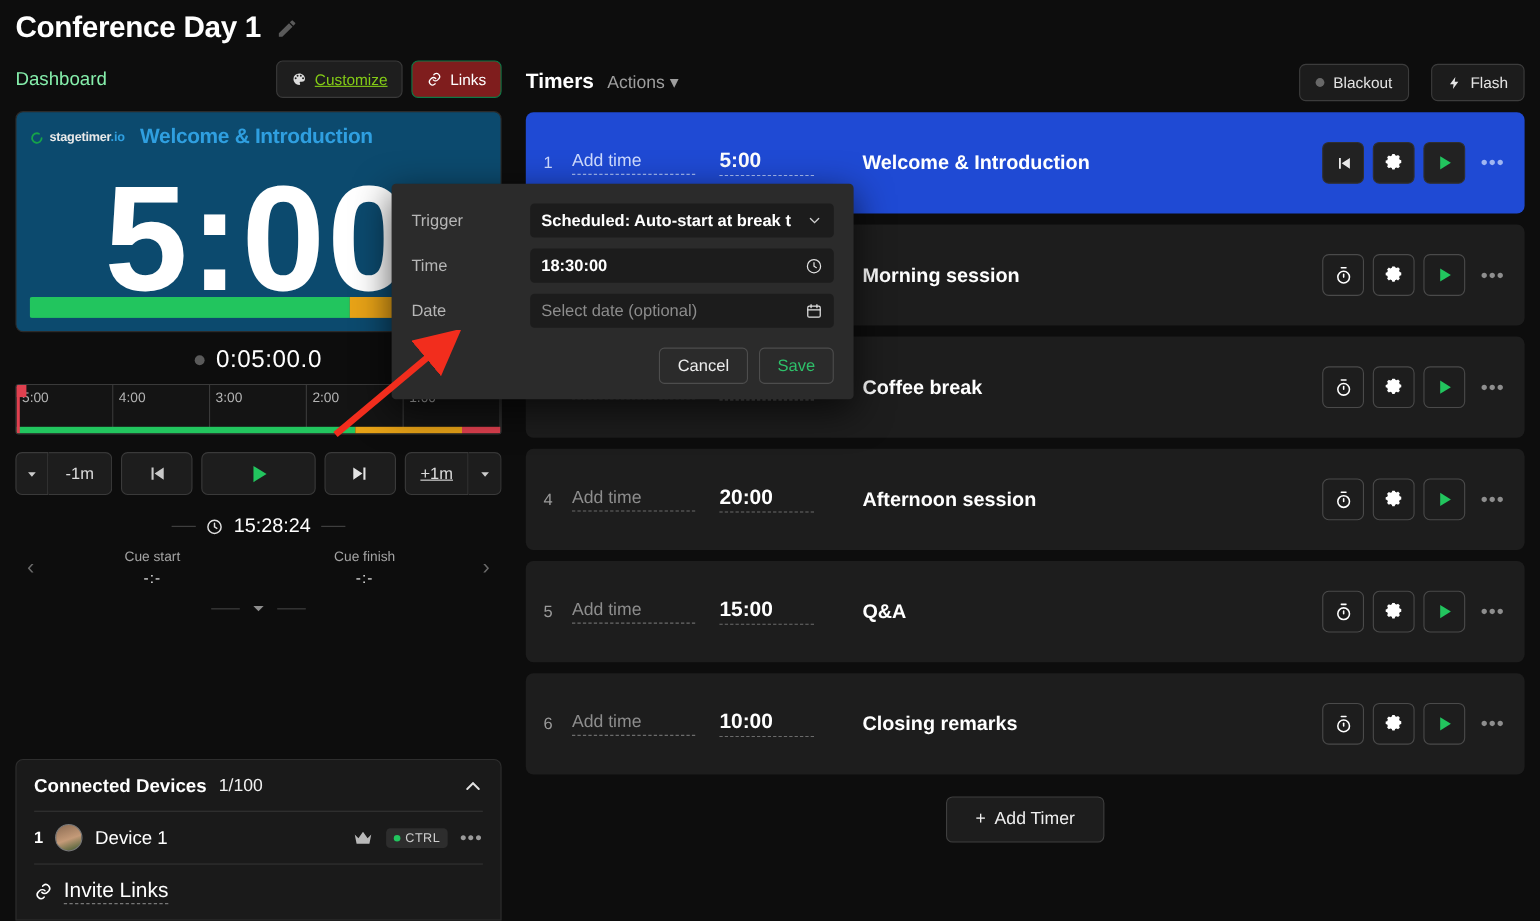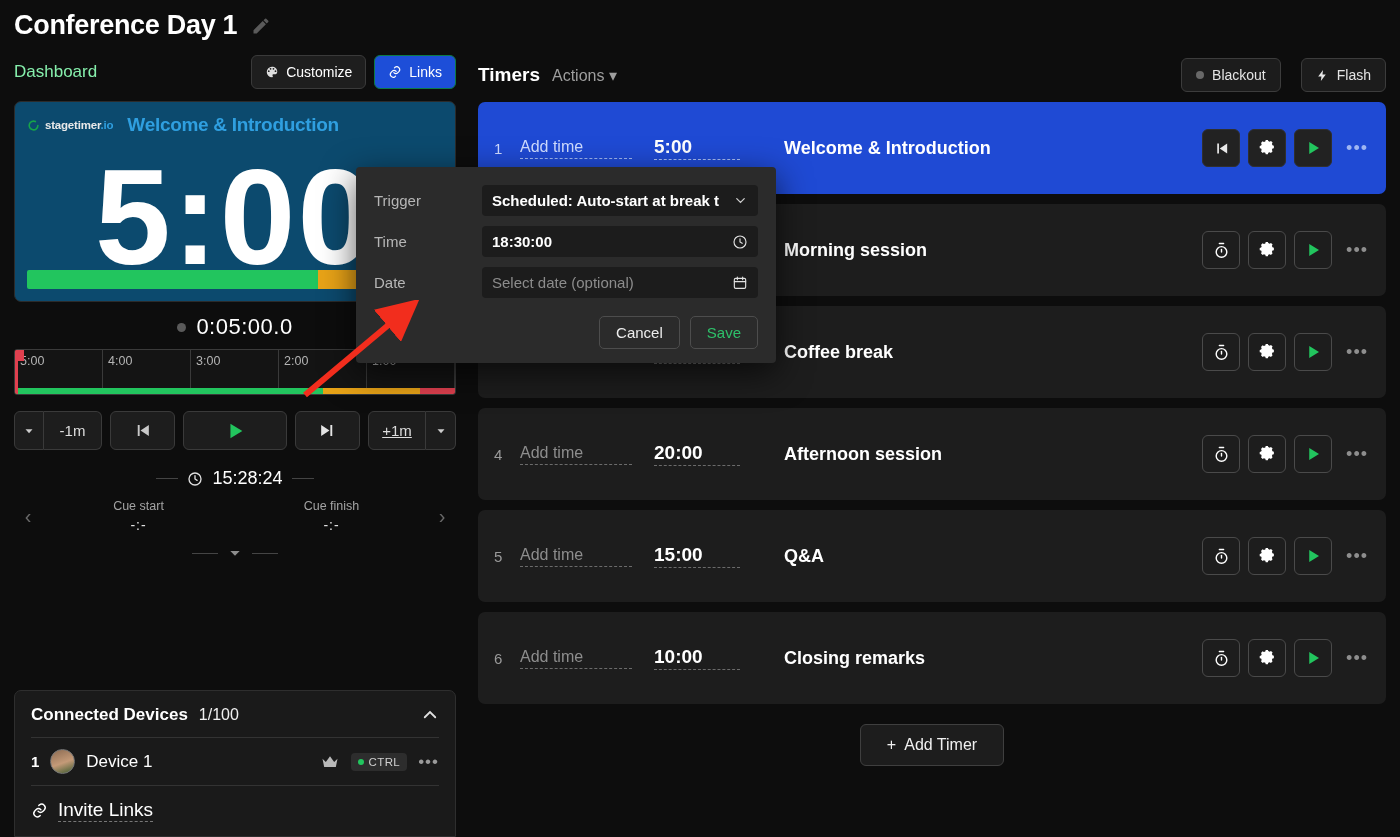--- a/index.html
+++ b/index.html
@@ -16,22 +16,22 @@
   .left { width: 470px; padding: 0 14px; position: relative; }
 
   .title-row { display: flex; align-items: center; gap: 14px; padding: 10px 0 6px 0; }
   .page-title { font-size: 27px; font-weight: bold; letter-spacing: -0.3px; }
   .pencil-icon { width: 20px; height: 20px; opacity: .55; display:block; }
 
   .subhead { display: flex; align-items: center; padding: 8px 0 12px 0; }
   .dashboard-label { font-size: 17px; color: #86efac; flex: 1; }
   .btn { display: inline-flex; align-items: center; gap: 7px; border-radius: 6px;
          font-size: 14px; padding: 8px 13px; cursor: pointer; white-space: nowrap; }
-  .btn-dark { background: #1e1e1e; border: 1px solid #3a3a3a; color: #ffffff; }
-  .btn-green { background: #1d4ed8; border: 1px solid #0c7a46; color: #fff; margin-left: 8px; }
+  .btn-dark { background: #1e1e1e; border: 1px solid #3a3a3a; color: #84cc16; text-decoration: underline; }
+  .btn-green { background: #7f1d1d; border: 1px solid #0c7a46; color: #fff; margin-left: 8px; }
 
   
   .preview { background: #0c4a6e; border: 1px solid #2b2b2b; border-radius: 7px;
              height: 201px; position: relative; overflow: hidden; }
   .prev-top { display: flex; align-items: center; padding: 12px 12px 0 12px; gap: 14px;}
   .logo { display: flex; align-items: center; gap: 5px; }
   .logo-text { font-size: 11.5px; font-weight: bold; color: #e9e9e9; letter-spacing: -.2px;}
   .logo-io { color: #2f9fe0; }
   .prev-name { font-size: 19px; font-weight: bold; color: #2f9fe0; letter-spacing:-.3px; }
   .big-time { position:absolute; top: 44px; left: 0; right: 0; text-align: center;

